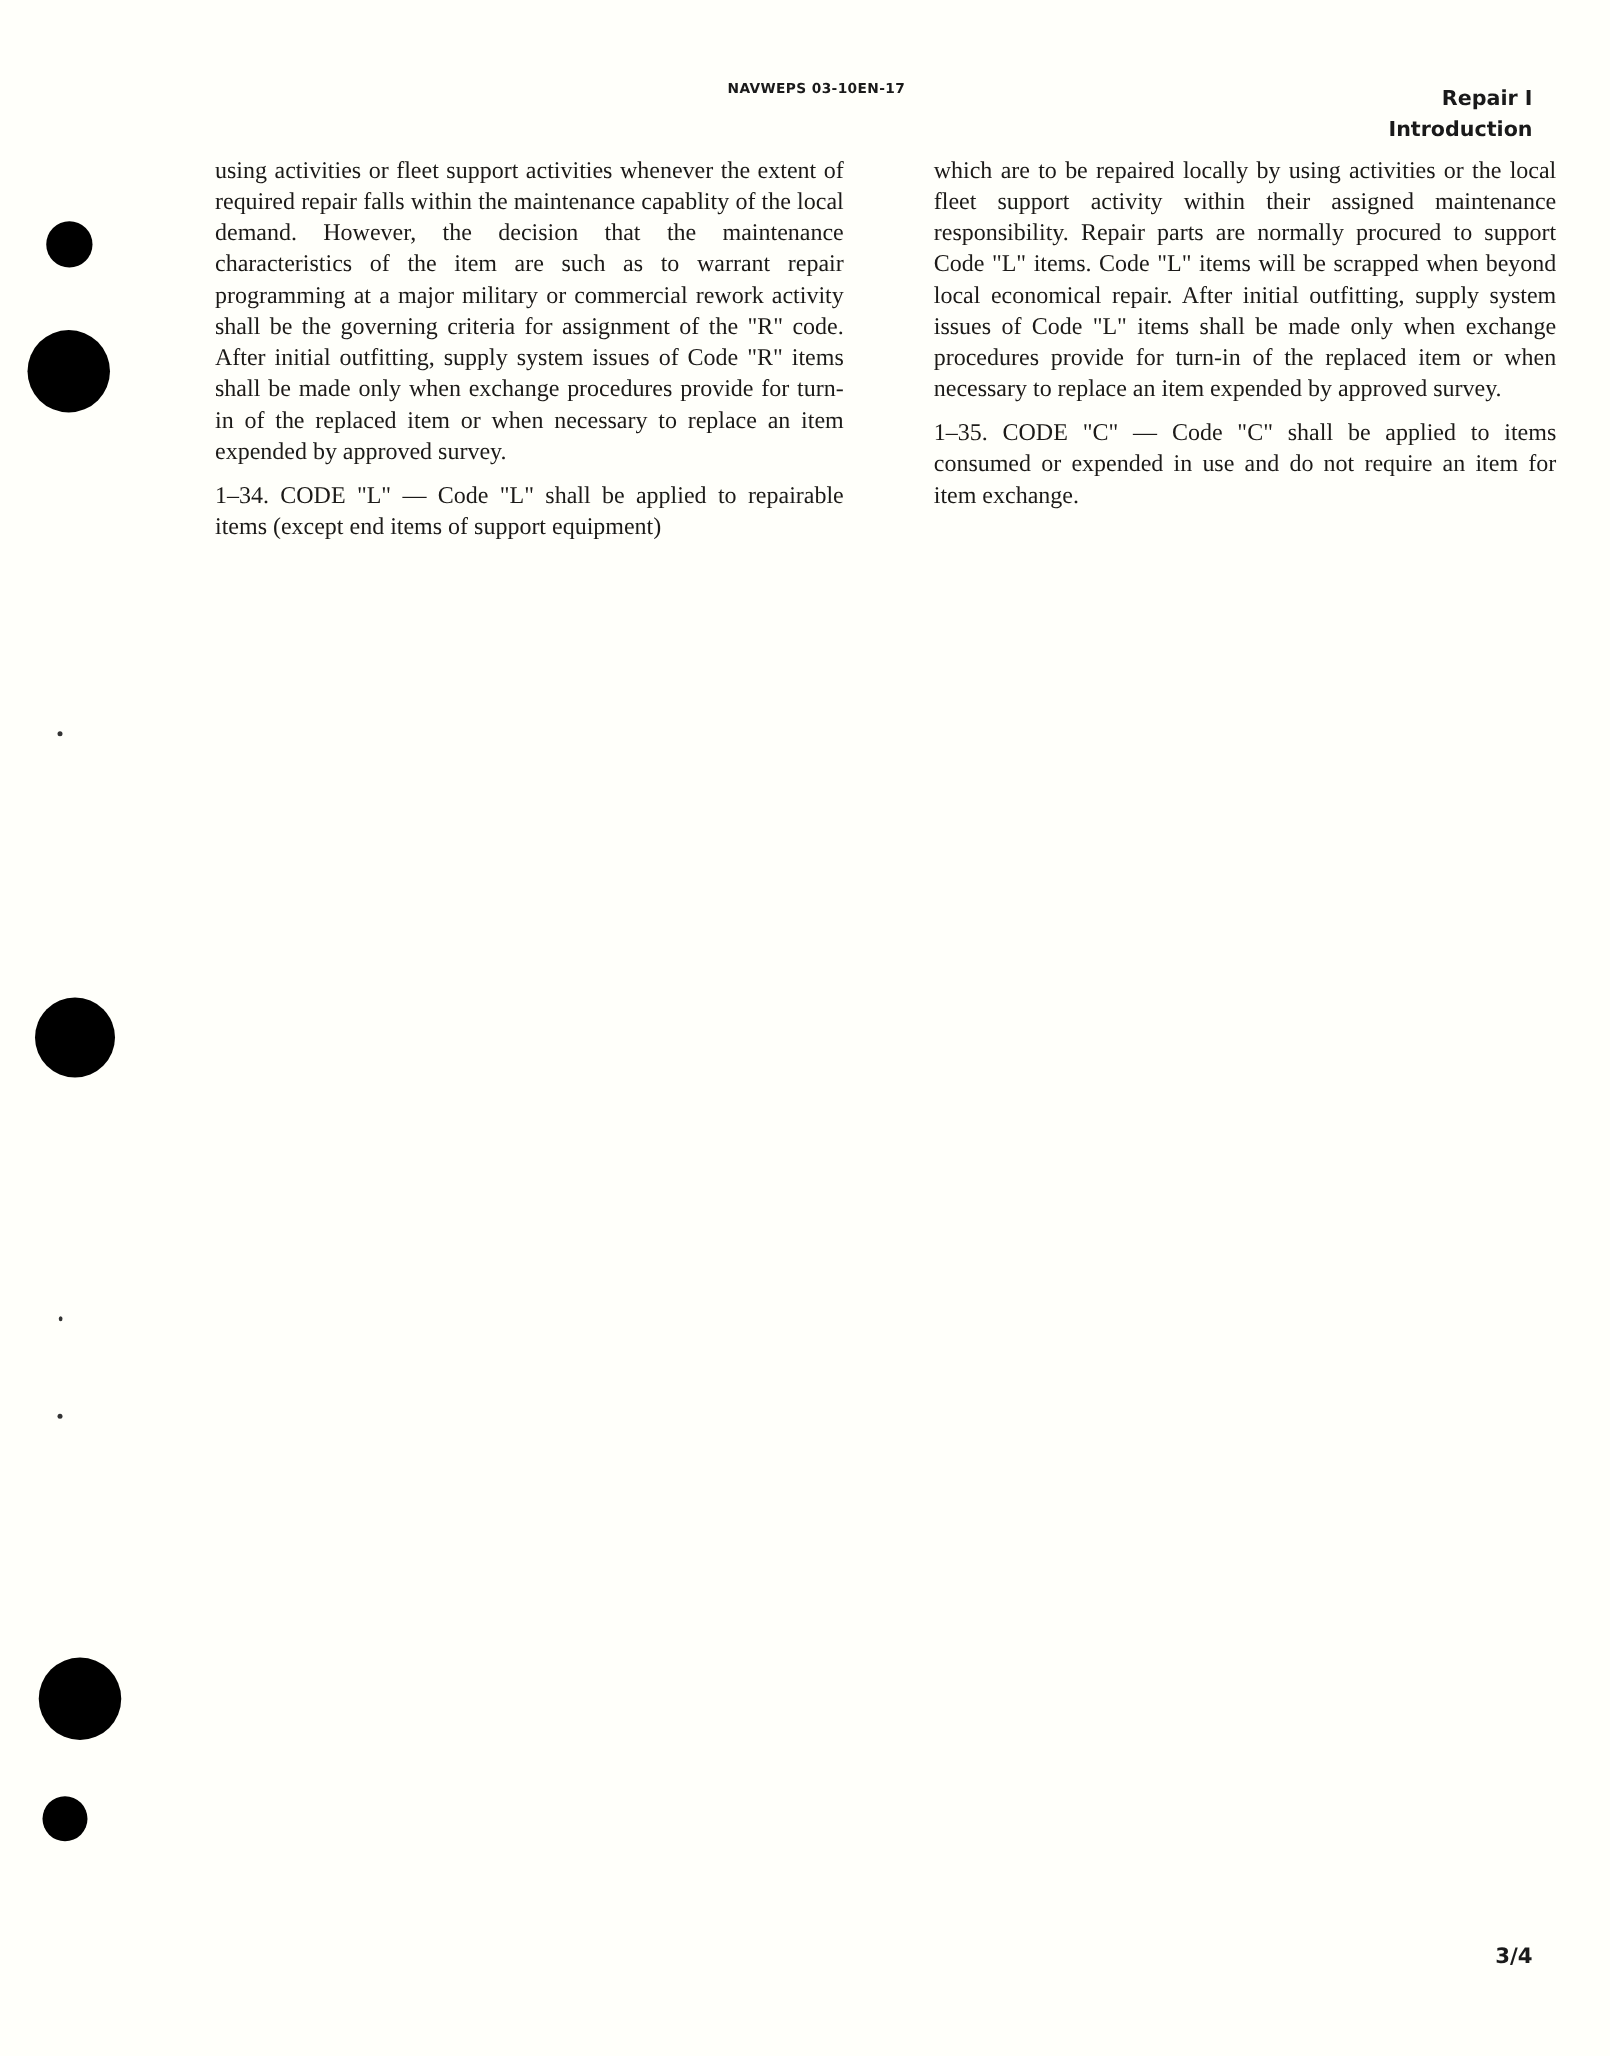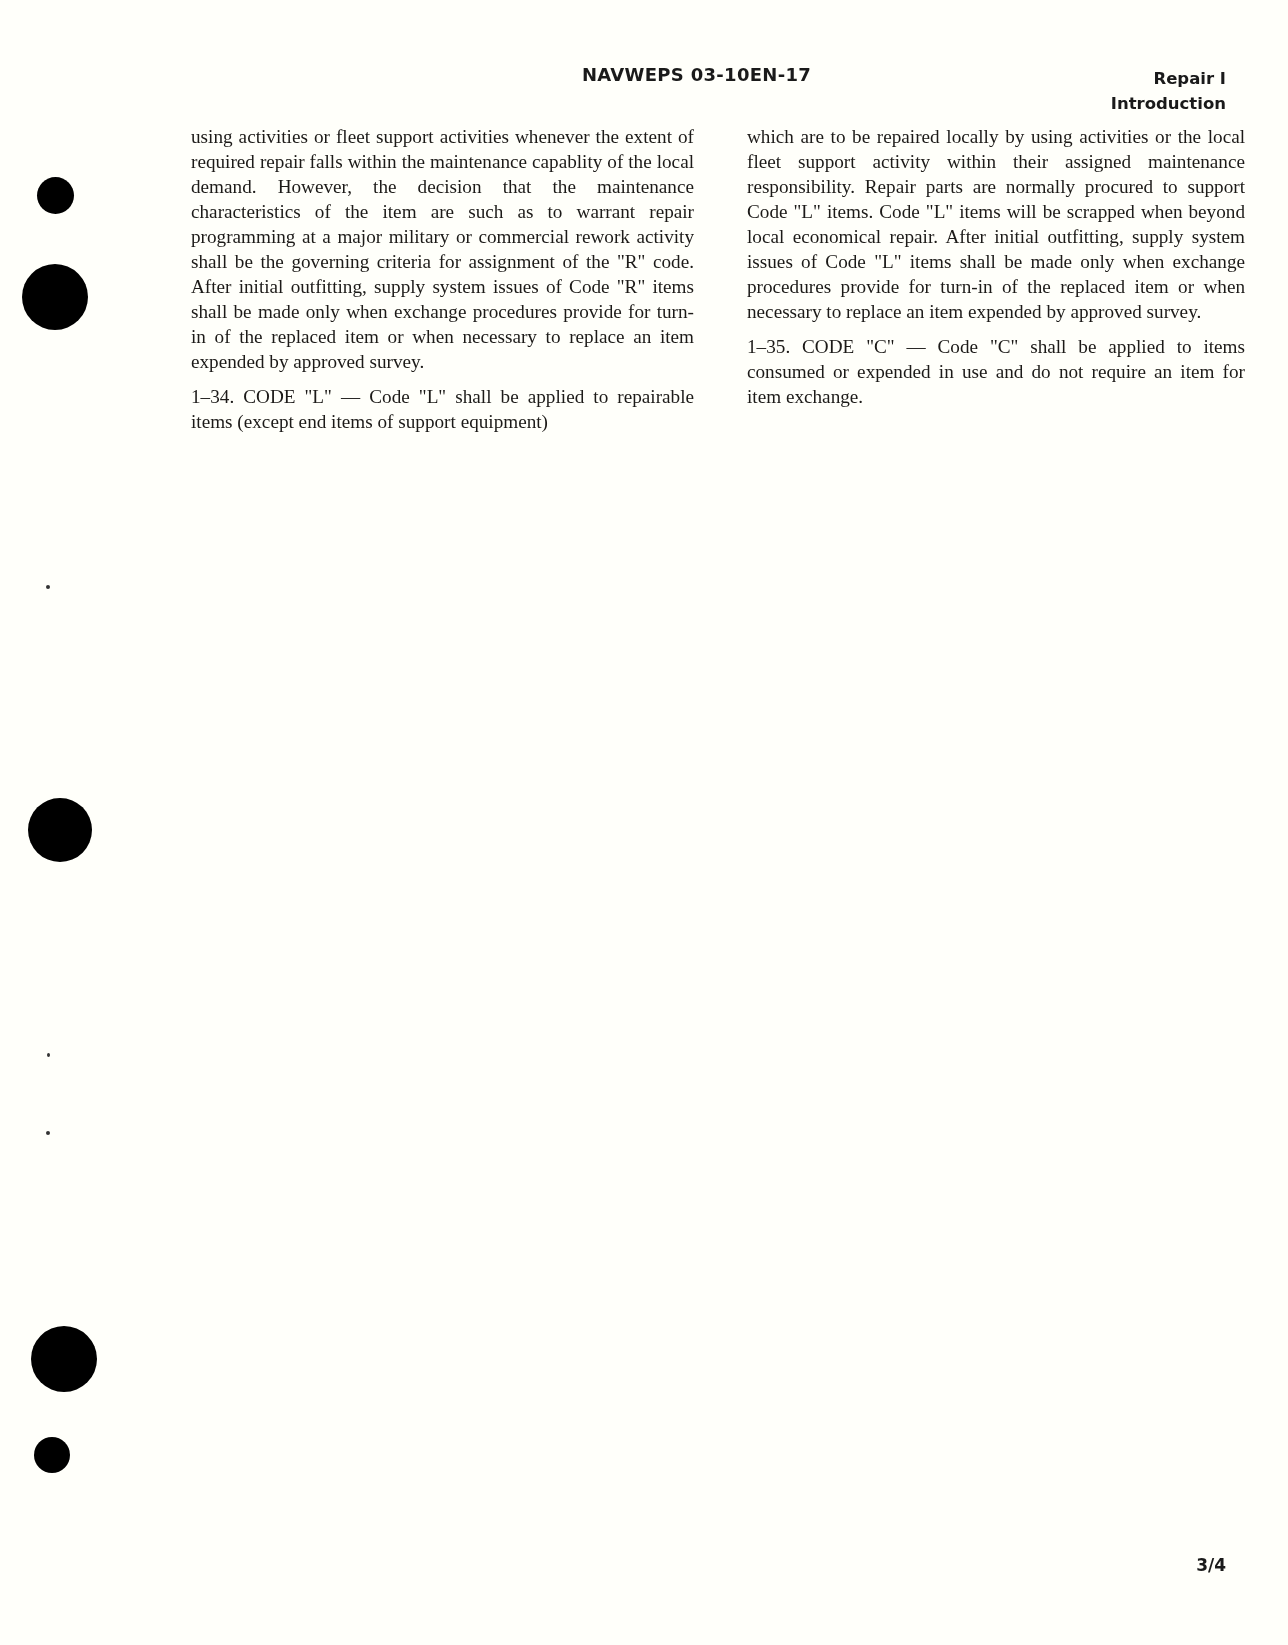--- a/index.html
+++ b/index.html
@@ -8,33 +8,33 @@
     background: #fffffa;
     position: relative; overflow: hidden;
     font-family: "Liberation Serif", "DejaVu Serif", serif;
     color: #1c1a18;
   }
   .hole { position: absolute; background: #000; border-radius: 50%; }
   .speck { position: absolute; background: #333; border-radius: 50%; }
   .hdr-center {
     position: absolute; left: 582px; top: 64px;
     font-family: "DejaVu Sans", "Liberation Sans", sans-serif;
-    font-weight: bold; font-size: 18px; letter-spacing: 0.3px; color: #1a1a1a;
+    font-weight: bold; font-size: 11px; letter-spacing: 0.3px; color: #1a1a1a;
   }
   .hdr-right {
     position: absolute; right: 62px; top: 66px; text-align: right;
     font-family: "DejaVu Sans", "Liberation Sans", sans-serif;
     font-weight: bold; font-size: 16.5px; line-height: 25px; color: #1a1a1a;
   }
   .col {
     position: absolute; top: 124px; width: 503px;
     font-size: 19.2px; line-height: 25px;
     text-align: justify;
   }
-  .col-left { left: 191px; }
+  .col-left { left: 172px; }
   .col-right { left: 727px; width: 498px; margin-left: 20px; }
   .col p { margin: 0 0 10px 0; text-align: justify; text-align-last: left; }
   .page-num {
     position: absolute; right: 62px; top: 1555px;
     font-family: "DejaVu Sans", "Liberation Sans", sans-serif;
     font-weight: bold; font-size: 17px; color: #1a1a1a;
   }
 </style>
 </head>
 <body>

